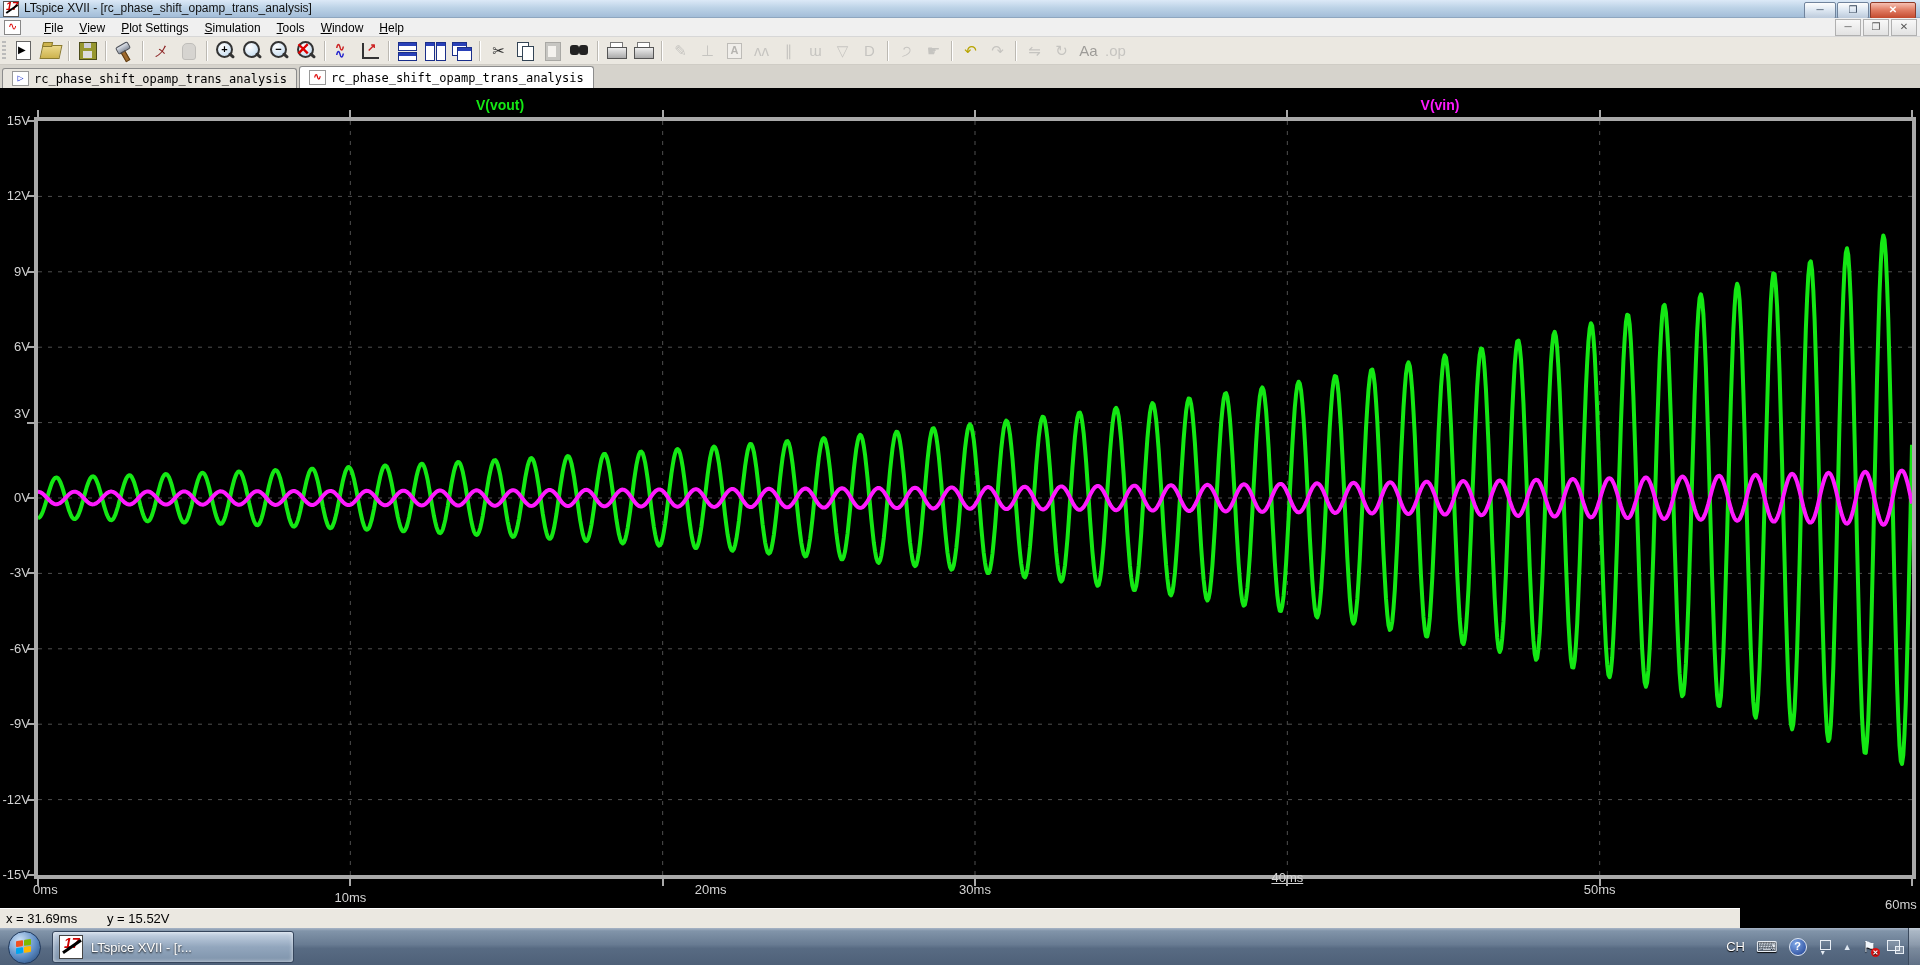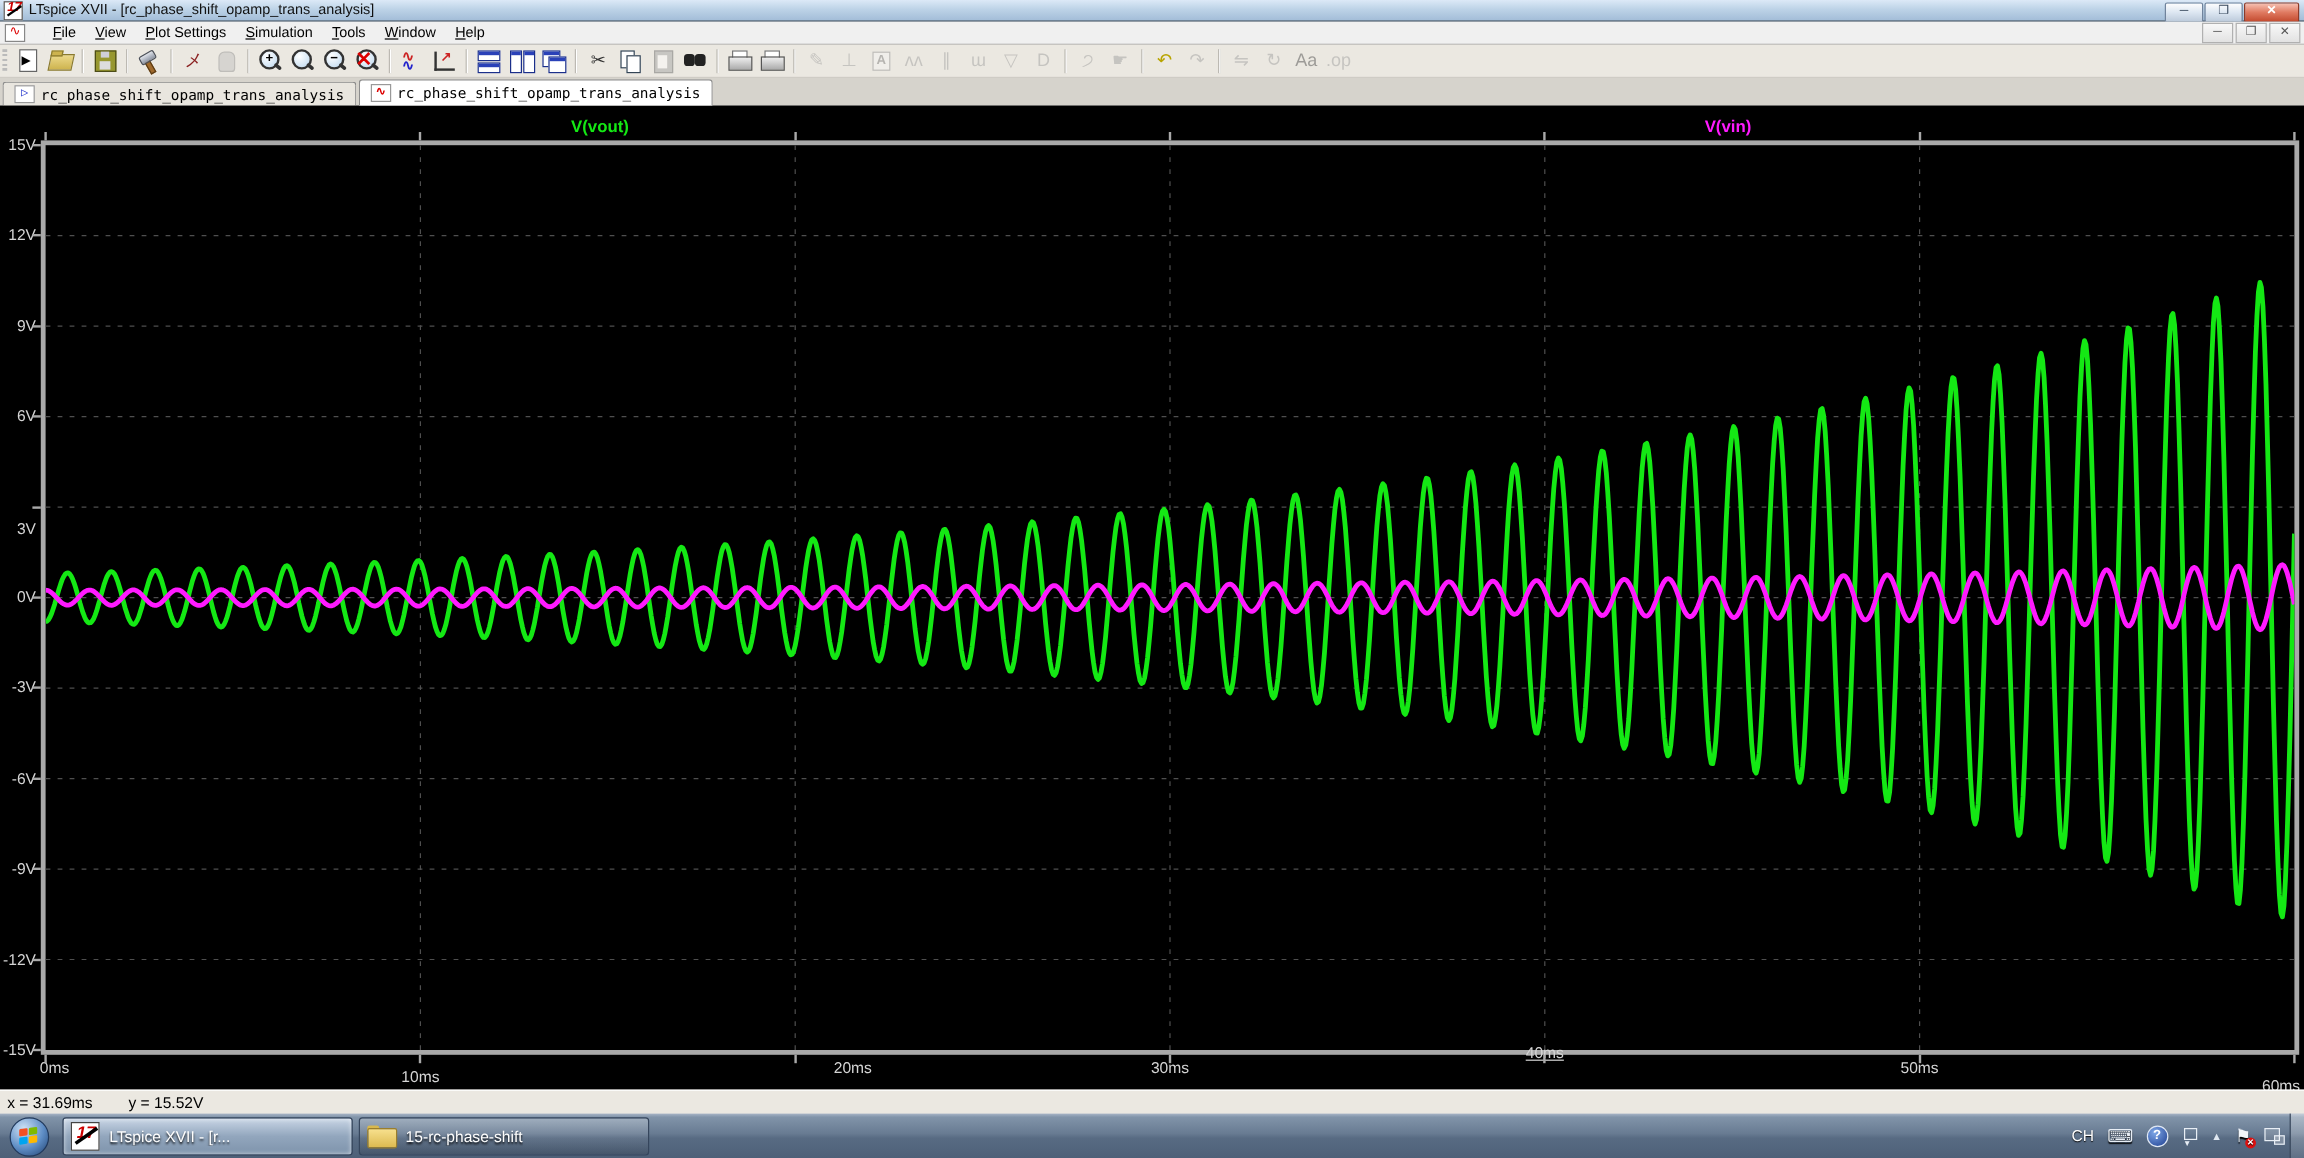--- a/index.html
+++ b/index.html
@@ -79,21 +79,21 @@
   .tabico.wav{color:#d00;font-weight:bold;}
   
   #plot{position:absolute;left:0;top:88px;width:1920px;height:820px;background:#000;cursor:crosshair;}
   .legend{position:absolute;top:9px;transform:translateX(-50%);font-size:14px;font-weight:bold;}
   #frame{position:absolute;left:34px;top:29px;width:1874px;height:754px;border:4px solid #a9a9a9;}
   #wavesvg{position:absolute;left:0;top:0;overflow:hidden;}
   .ylab{position:absolute;left:0;width:30px;text-align:right;font-size:13px;color:#d4d4d4;line-height:16px;}
   .xlab{position:absolute;transform:translateX(-50%);font-size:13px;color:#d4d4d4;}
   .tick{position:absolute;background:#a9a9a9;}
   
-  #statusbar{position:absolute;left:0;top:908px;width:1920px;height:20px;background:#ebe8e1;border-top:1px solid #fff;}
+  #statusbar{position:absolute;left:0;top:908px;width:1740px;height:20px;background:#ebe8e1;border-top:1px solid #fff;}
   #statusbar span{font-size:13px;color:#000;position:absolute;top:2px;}
   
   #taskbar{position:absolute;left:0;top:928px;width:1920px;height:37px;
     background:linear-gradient(#a7b4c6,#8194a9 8%,#687b92 45%,#586b83 55%,#4e6078);}
   #startorb{position:absolute;left:8px;top:3px;width:31px;height:31px;border-radius:50%;
     border:1px solid #21395c;background:radial-gradient(circle at 35% 28%,#cfe3f7,#5d8cc4 55%,#1e3f6e);}
   #flag{position:absolute;left:7px;top:8px;width:15px;height:13px;transform:skewY(-8deg);
     display:grid;grid-template-columns:7px 7px;grid-template-rows:6px 6px;gap:1px;}
   #flag i{border-radius:1px;}
   #flag i:nth-child(1){background:#f25022;}#flag i:nth-child(2){background:#7fba00;}
@@ -331,21 +331,21 @@
 <div class="legend" style="left: 500px; color: rgb(20, 232, 20);">V(vout)</div>
     <div class="legend" style="left: 1440px; color: rgb(255, 26, 255);">V(vin)</div>
     <div class="ylab" style="top: 25px;">15V</div>
     <div class="tick" style="left: 27px; top: 32px; width: 7px; height: 2px;"></div>
     <div class="ylab" style="top: 100.4px;">12V</div>
     <div class="tick" style="left: 27px; top: 107.4px; width: 7px; height: 2px;"></div>
     <div class="ylab" style="top: 175.8px;">9V</div>
     <div class="tick" style="left: 27px; top: 182.8px; width: 7px; height: 2px;"></div>
     <div class="ylab" style="top: 251.2px;">6V</div>
     <div class="tick" style="left: 27px; top: 258.2px; width: 7px; height: 2px;"></div>
-    <div class="ylab" style="top: 345px;">3V</div>
+    <div class="ylab" style="top: 318px;">3V</div>
     <div class="tick" style="left: 27px; top: 333.6px; width: 7px; height: 2px;"></div>
     <div class="ylab" style="top: 402px;">0V</div>
     <div class="tick" style="left: 27px; top: 409px; width: 7px; height: 2px;"></div>
     <div class="ylab" style="top: 477.4px;">-3V</div>
     <div class="tick" style="left: 27px; top: 484.4px; width: 7px; height: 2px;"></div>
     <div class="ylab" style="top: 552.8px;">-6V</div>
     <div class="tick" style="left: 27px; top: 559.8px; width: 7px; height: 2px;"></div>
     <div class="ylab" style="top: 628.2px;">-9V</div>
     <div class="tick" style="left: 27px; top: 635.2px; width: 7px; height: 2px;"></div>
     <div class="ylab" style="top: 703.6px;">-12V</div>
@@ -390,24 +390,20 @@
       </div>
   </div>
   <div id="tasks">
       <div class="task active">
         <span class="ltico">
           <span>17</span>
           <i></i>
         </span>
         <span class="lbl">LTspice XVII - [r...</span>
       </div>
-      <div class="task">
-        <span class="folderico"></span>
-        <span class="lbl">15-rc-phase-shift</span>
-      </div>
     </div>
   <div id="tray">
       <span class="trayTxt">CH</span>
       <span class="trayG">⌨</span>
       <span class="helpC">?</span>
       <span class="ovf">
         <b></b>
         <s>▾</s>
       </span>
       <span class="hid">▲</span>

